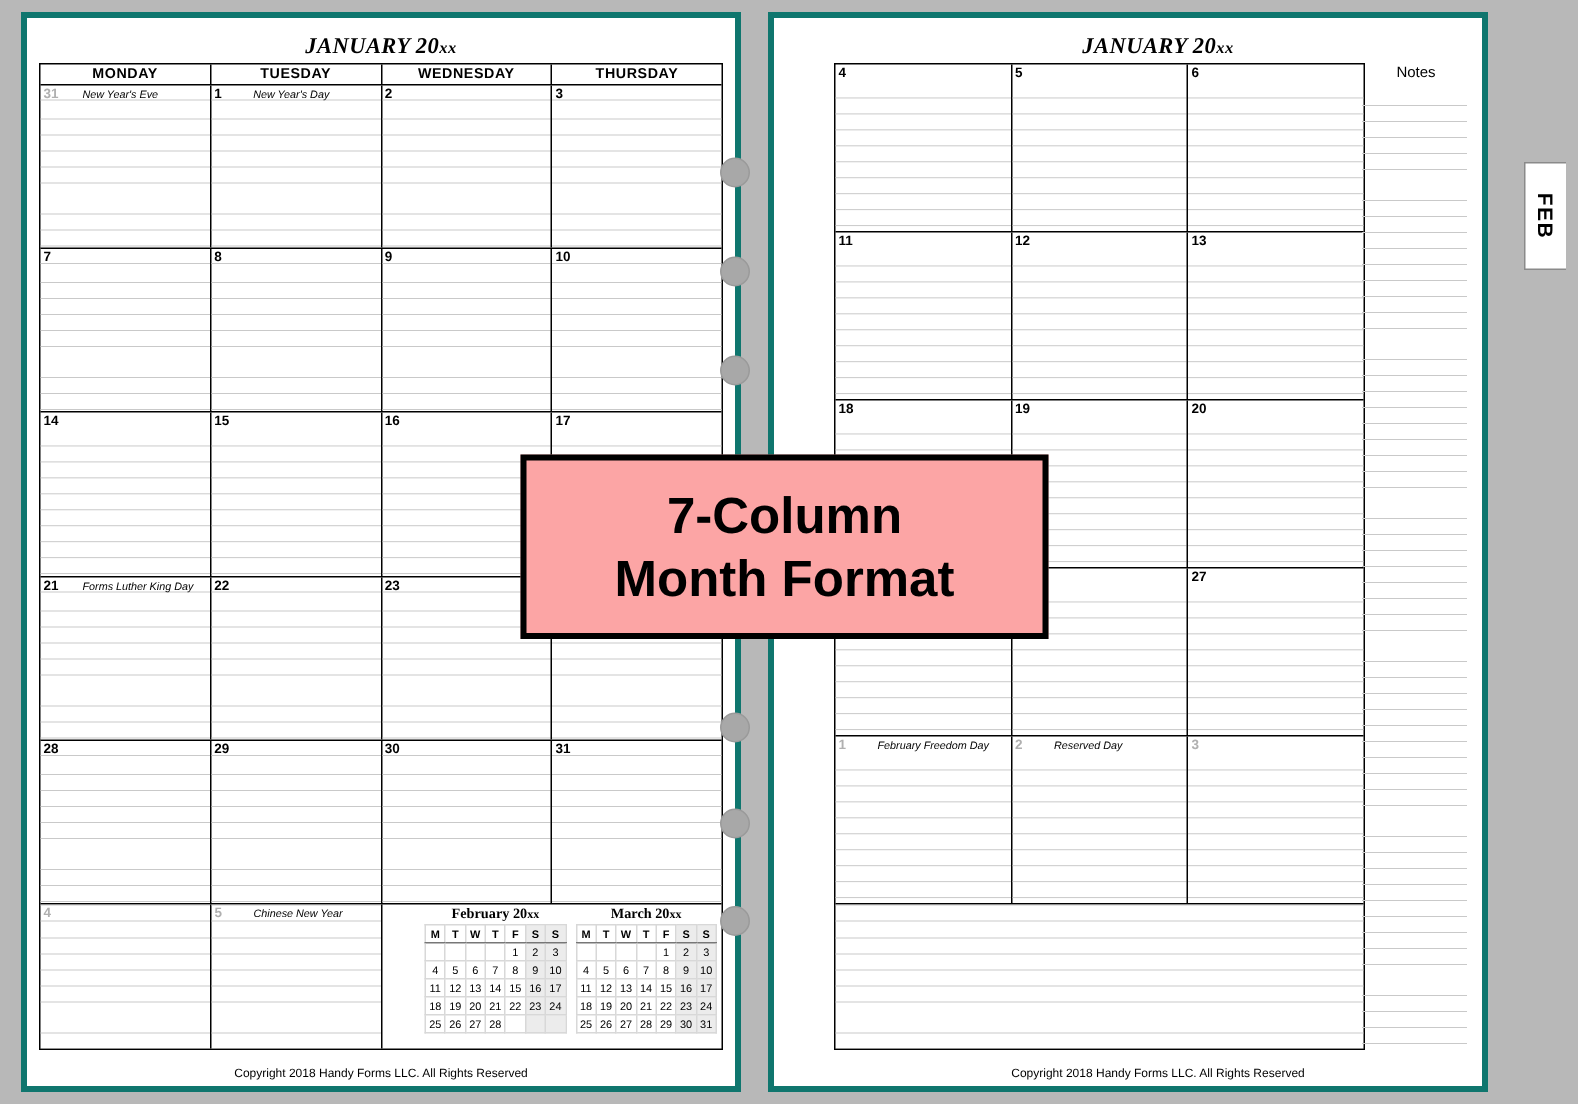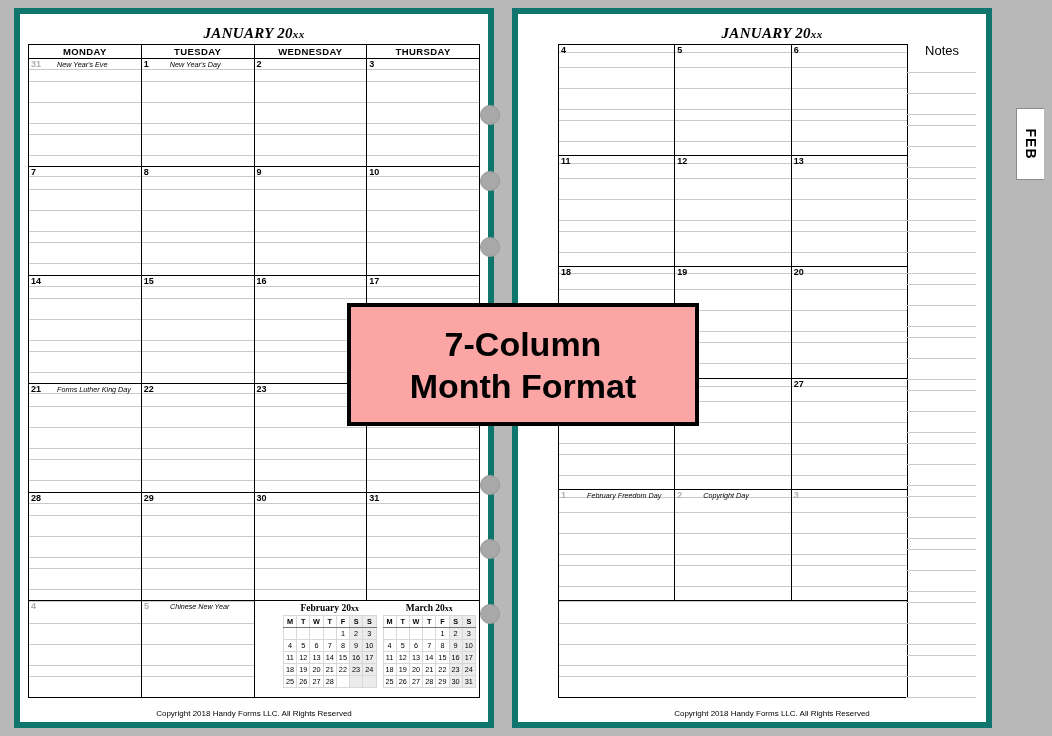--- a/index.html
+++ b/index.html
@@ -7,21 +7,21 @@
   body {
     width:1052px; height:736px;
     background:#b8b8b8;
     font-family:"Liberation Sans", sans-serif;
     position:relative;
     overflow:hidden;
   }
   .page {
     position:absolute;
     background:#ffffff;
-    border:6px solid #0f766e;
+    border:4px solid #0f766e;
     top:8px;
     height:720px;
   }
   #page-left  { left:14px;  width:480px; }
   #page-right { left:512px; width:480px; }
 
   .page-inner { position:relative; width:100%; height:100%; }
 
   .month-title {
     text-align:center;
@@ -153,21 +153,21 @@
   
   .notes-col {
     position:absolute;
     right:8px;
     top:30px;
     bottom:24px;
     width:72px;
   }
   .notes-title {
     text-align:center;
-    font-size:13px;
+    font-size:10px;
     line-height:14px;
     height:18px;
     font-family:"Liberation Sans", sans-serif;
   }
   .notes-lines {
     position:absolute;
     top:18px; left:0; right:2px; bottom:0;
     background:repeating-linear-gradient(
       to bottom,
       rgba(0,0,0,0) 0px,
@@ -551,21 +551,21 @@
           </div>
       </div>
 
       <div class="week">
         <div class="day">
           <div class="daynum muted">1</div>
           <div class="holiday">February Freedom Day</div>
         </div>
         <div class="day">
           <div class="daynum muted">2</div>
-          <div class="holiday">Copyright Day</div>
+          <div class="holiday">Reserved Day</div>
         </div>
         <div class="day">
           <div class="daynum muted">3</div>
         </div>
       </div>
 
       <div class="week" style="flex:0 0 96px;">
         <div class="day" style="flex:3 1 0;"></div>
       </div>
     </div>

